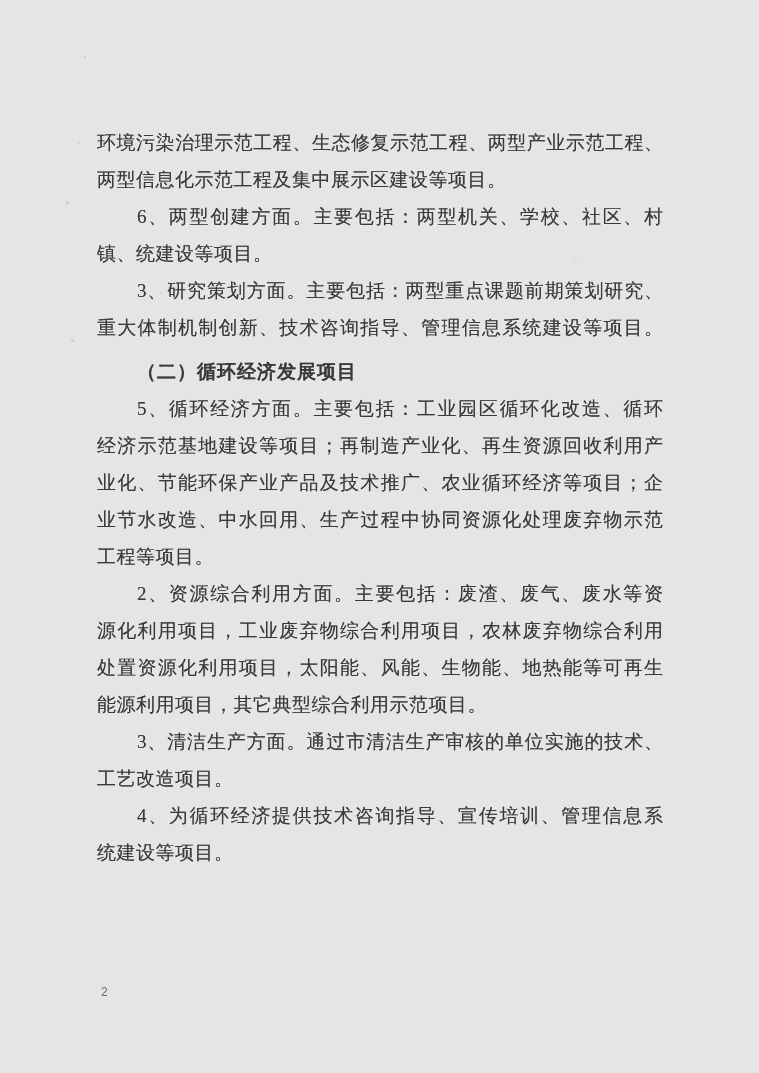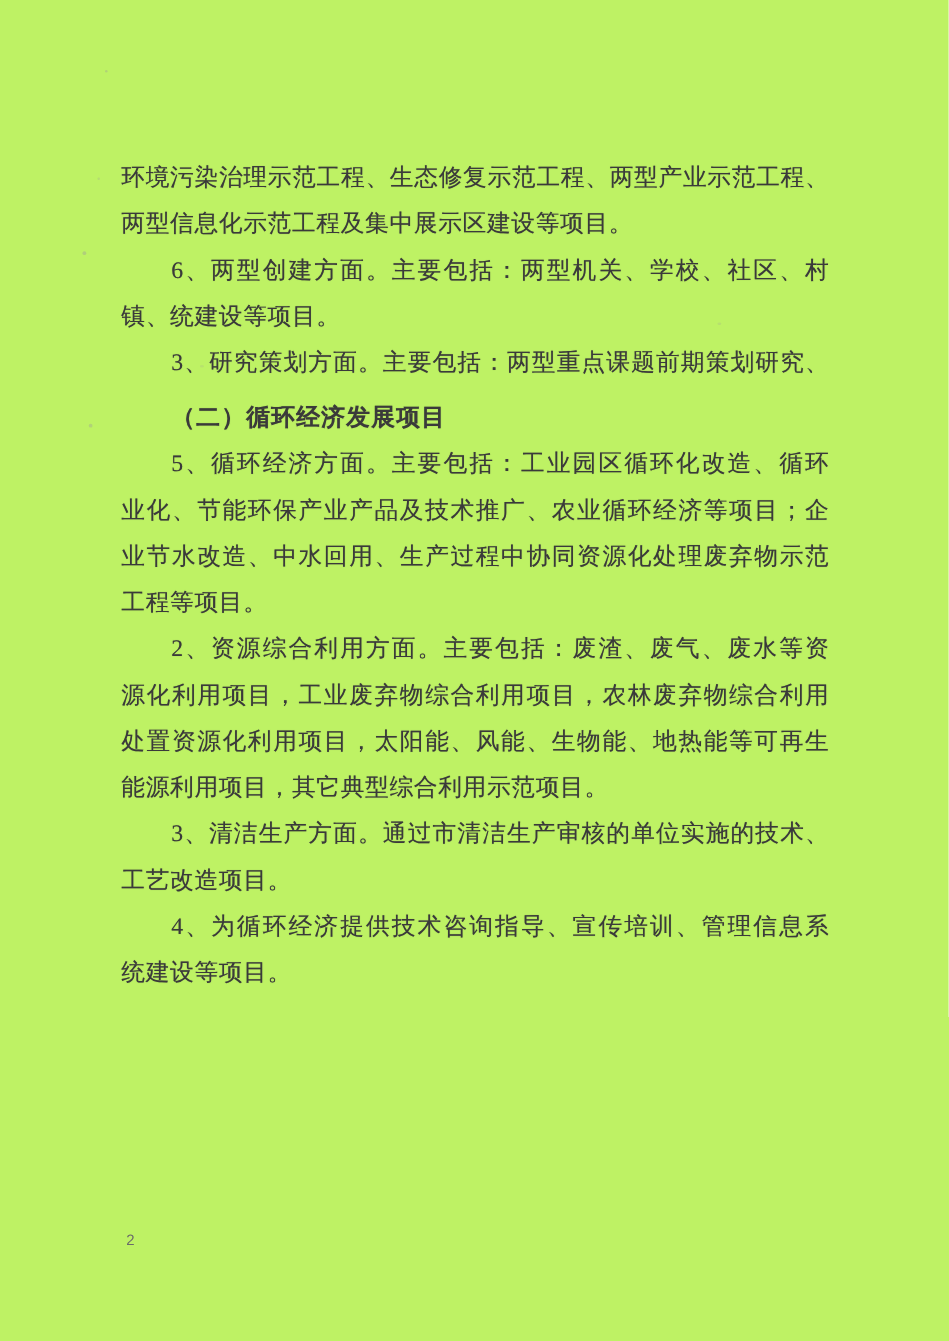--- a/index.html
+++ b/index.html
@@ -4,21 +4,21 @@
 <style>
   html, body {
     margin: 0;
     padding: 0;
     background: #ffffff;
   }
   .scan-page {
     position: relative;
     width: 759px;
     height: 1073px;
-    background: #bef264;
+    background: #e5e5e5;
     overflow: hidden;
     font-family: "Liberation Serif", "DejaVu Serif", serif;
   }
   .text-block {
     position: absolute;
     left: 97px;
     top: 124px;
     width: 566px;
     color: #3a3a3a;
     font-size: 19px;
@@ -68,22 +68,24 @@
 <body>
 
 <div class="scan-page">
 
   <div class="text-block">
     <div class="line fill">环境污染治理示范工程、生态修复示范工程、两型产业示范工程、</div>
     <div class="line">两型信息化示范工程及集中展示区建设等项目。</div>
     <div class="line fill indent">6、两型创建方面。主要包括：两型机关、学校、社区、村</div>
     <div class="line">镇、统建设等项目。</div>
     <div class="line fill indent">3、研究策划方面。主要包括：两型重点课题前期策划研究、</div>
+    <div class="line fill">重大体制机制创新、技术咨询指导、管理信息系统建设等项目。</div>
     <div class="line indent heading">（二）循环经济发展项目</div>
     <div class="line fill indent">5、循环经济方面。主要包括：工业园区循环化改造、循环</div>
+    <div class="line fill">经济示范基地建设等项目；再制造产业化、再生资源回收利用产</div>
     <div class="line fill">业化、节能环保产业产品及技术推广、农业循环经济等项目；企</div>
     <div class="line fill">业节水改造、中水回用、生产过程中协同资源化处理废弃物示范</div>
     <div class="line">工程等项目。</div>
     <div class="line fill indent">2、资源综合利用方面。主要包括：废渣、废气、废水等资</div>
     <div class="line fill">源化利用项目，工业废弃物综合利用项目，农林废弃物综合利用</div>
     <div class="line fill">处置资源化利用项目，太阳能、风能、生物能、地热能等可再生</div>
     <div class="line">能源利用项目，其它典型综合利用示范项目。</div>
     <div class="line fill indent">3、清洁生产方面。通过市清洁生产审核的单位实施的技术、</div>
     <div class="line">工艺改造项目。</div>
     <div class="line fill indent">4、为循环经济提供技术咨询指导、宣传培训、管理信息系</div>

